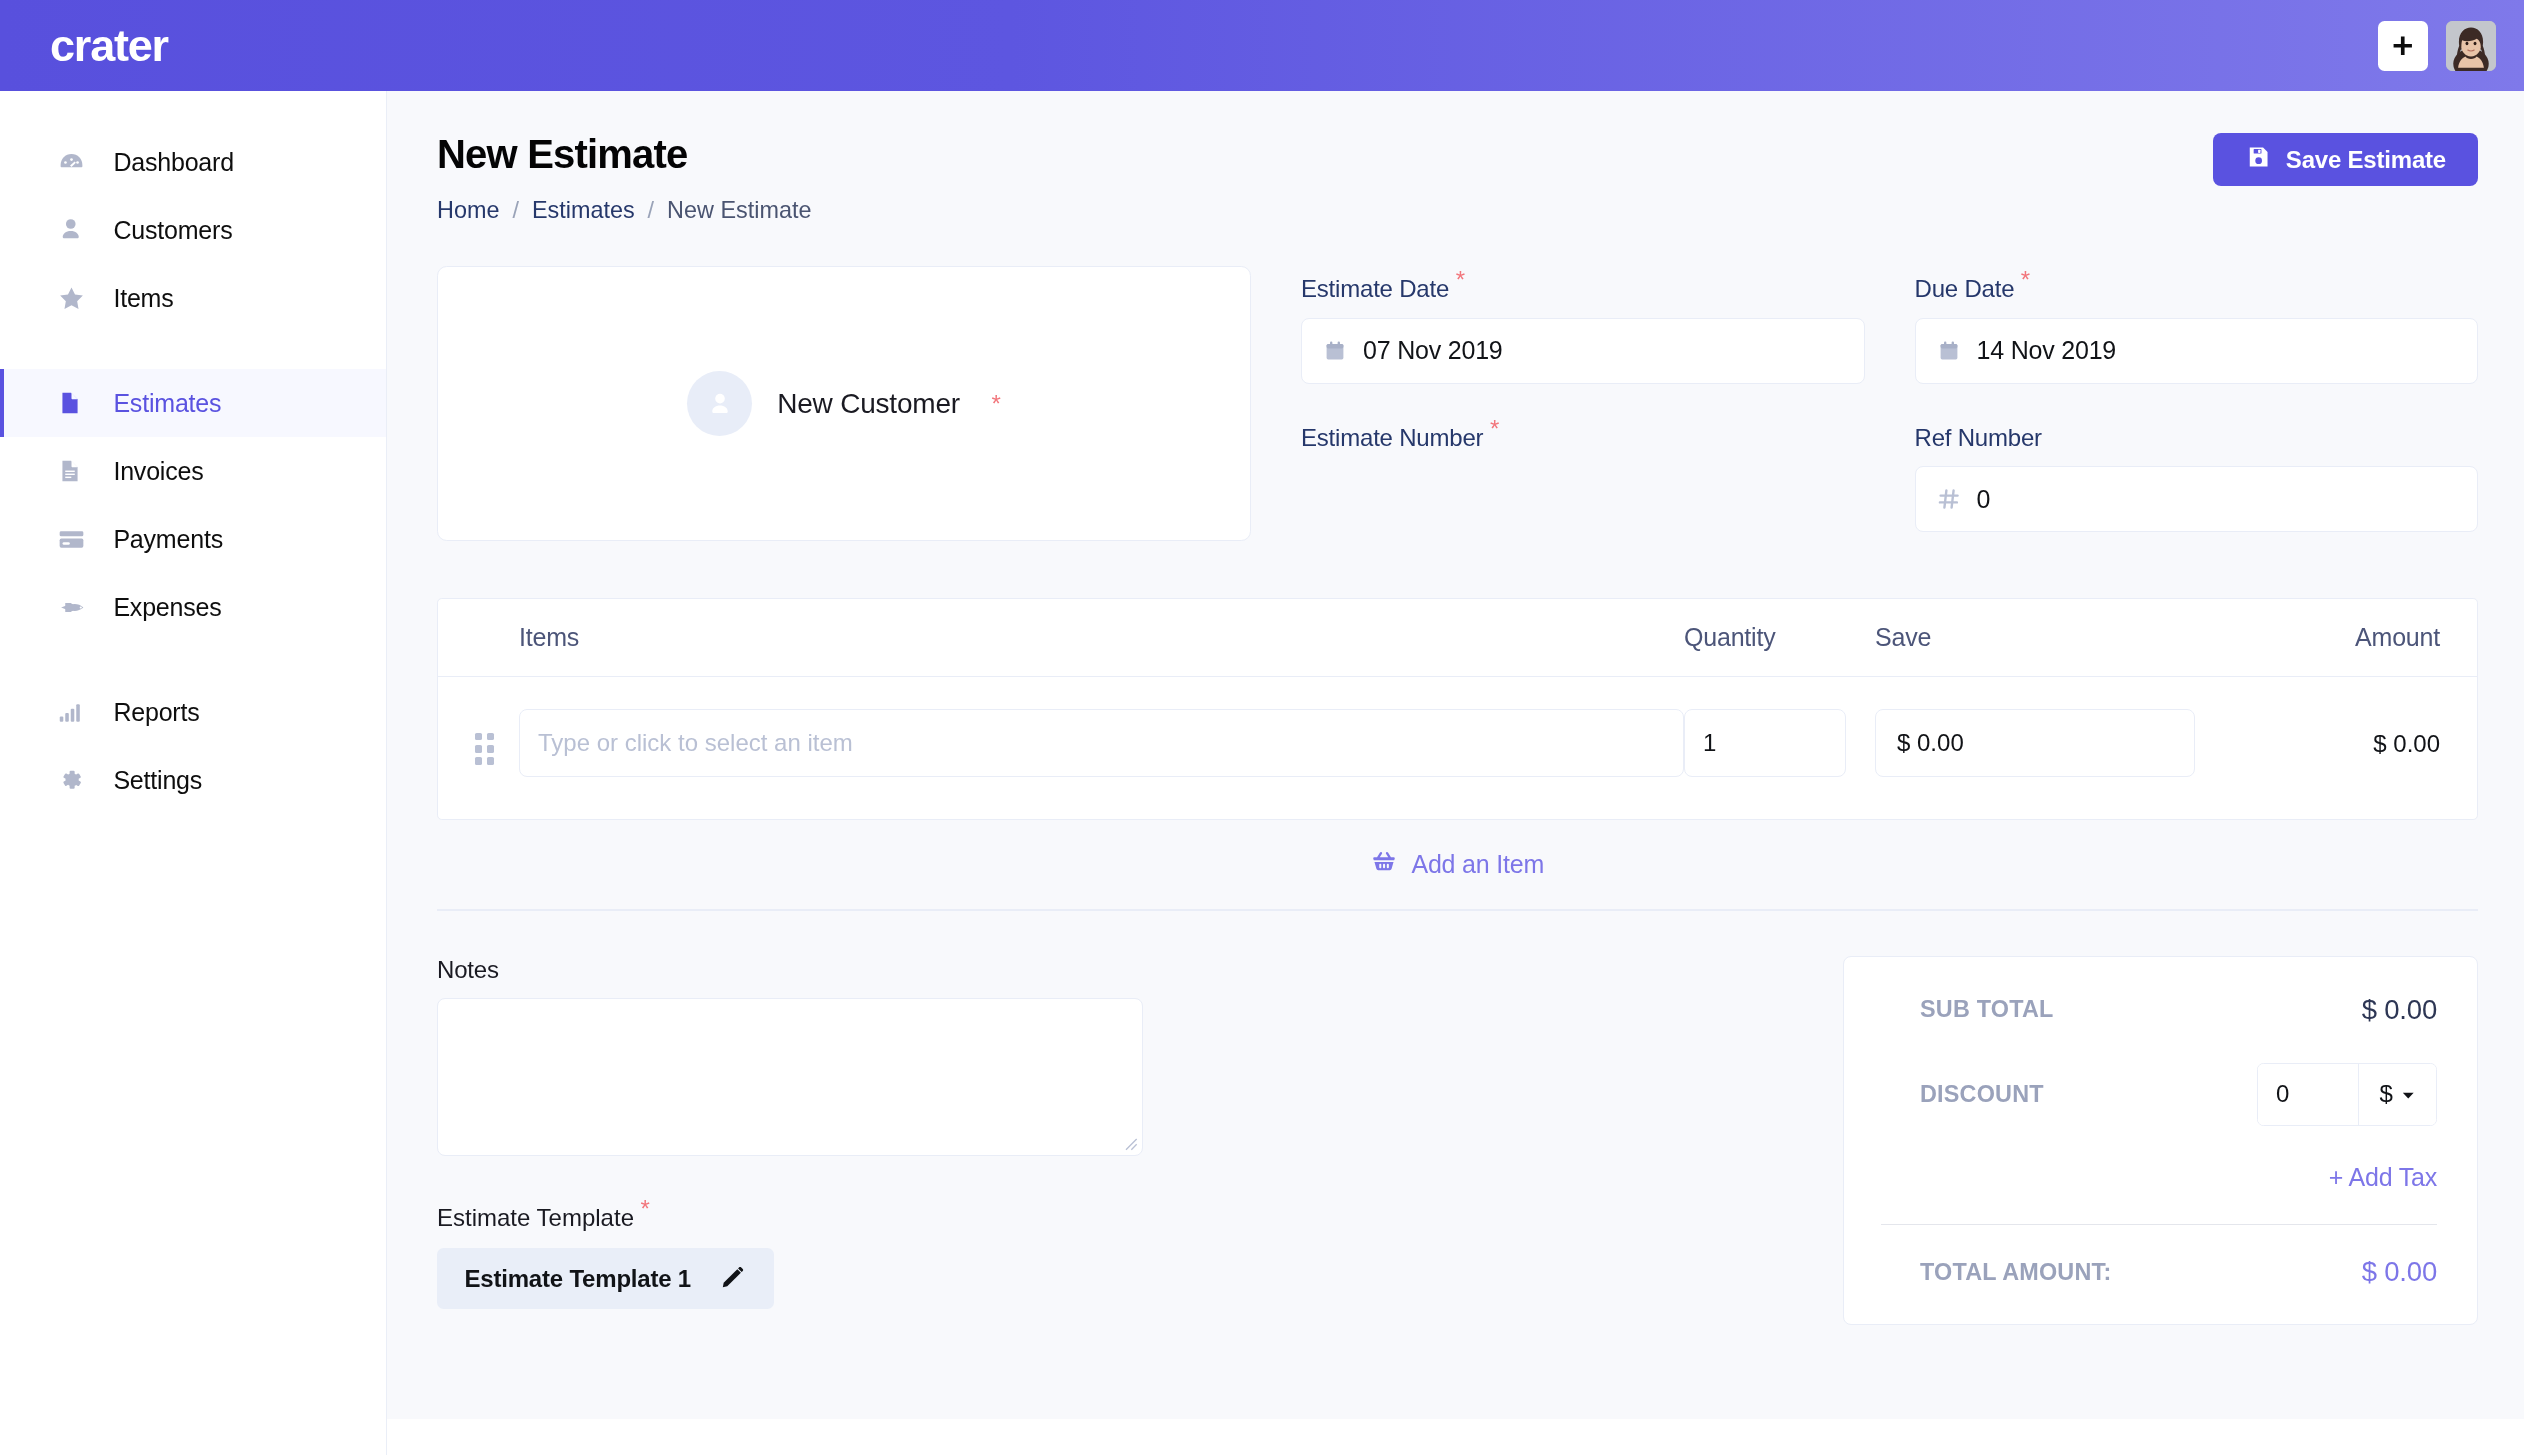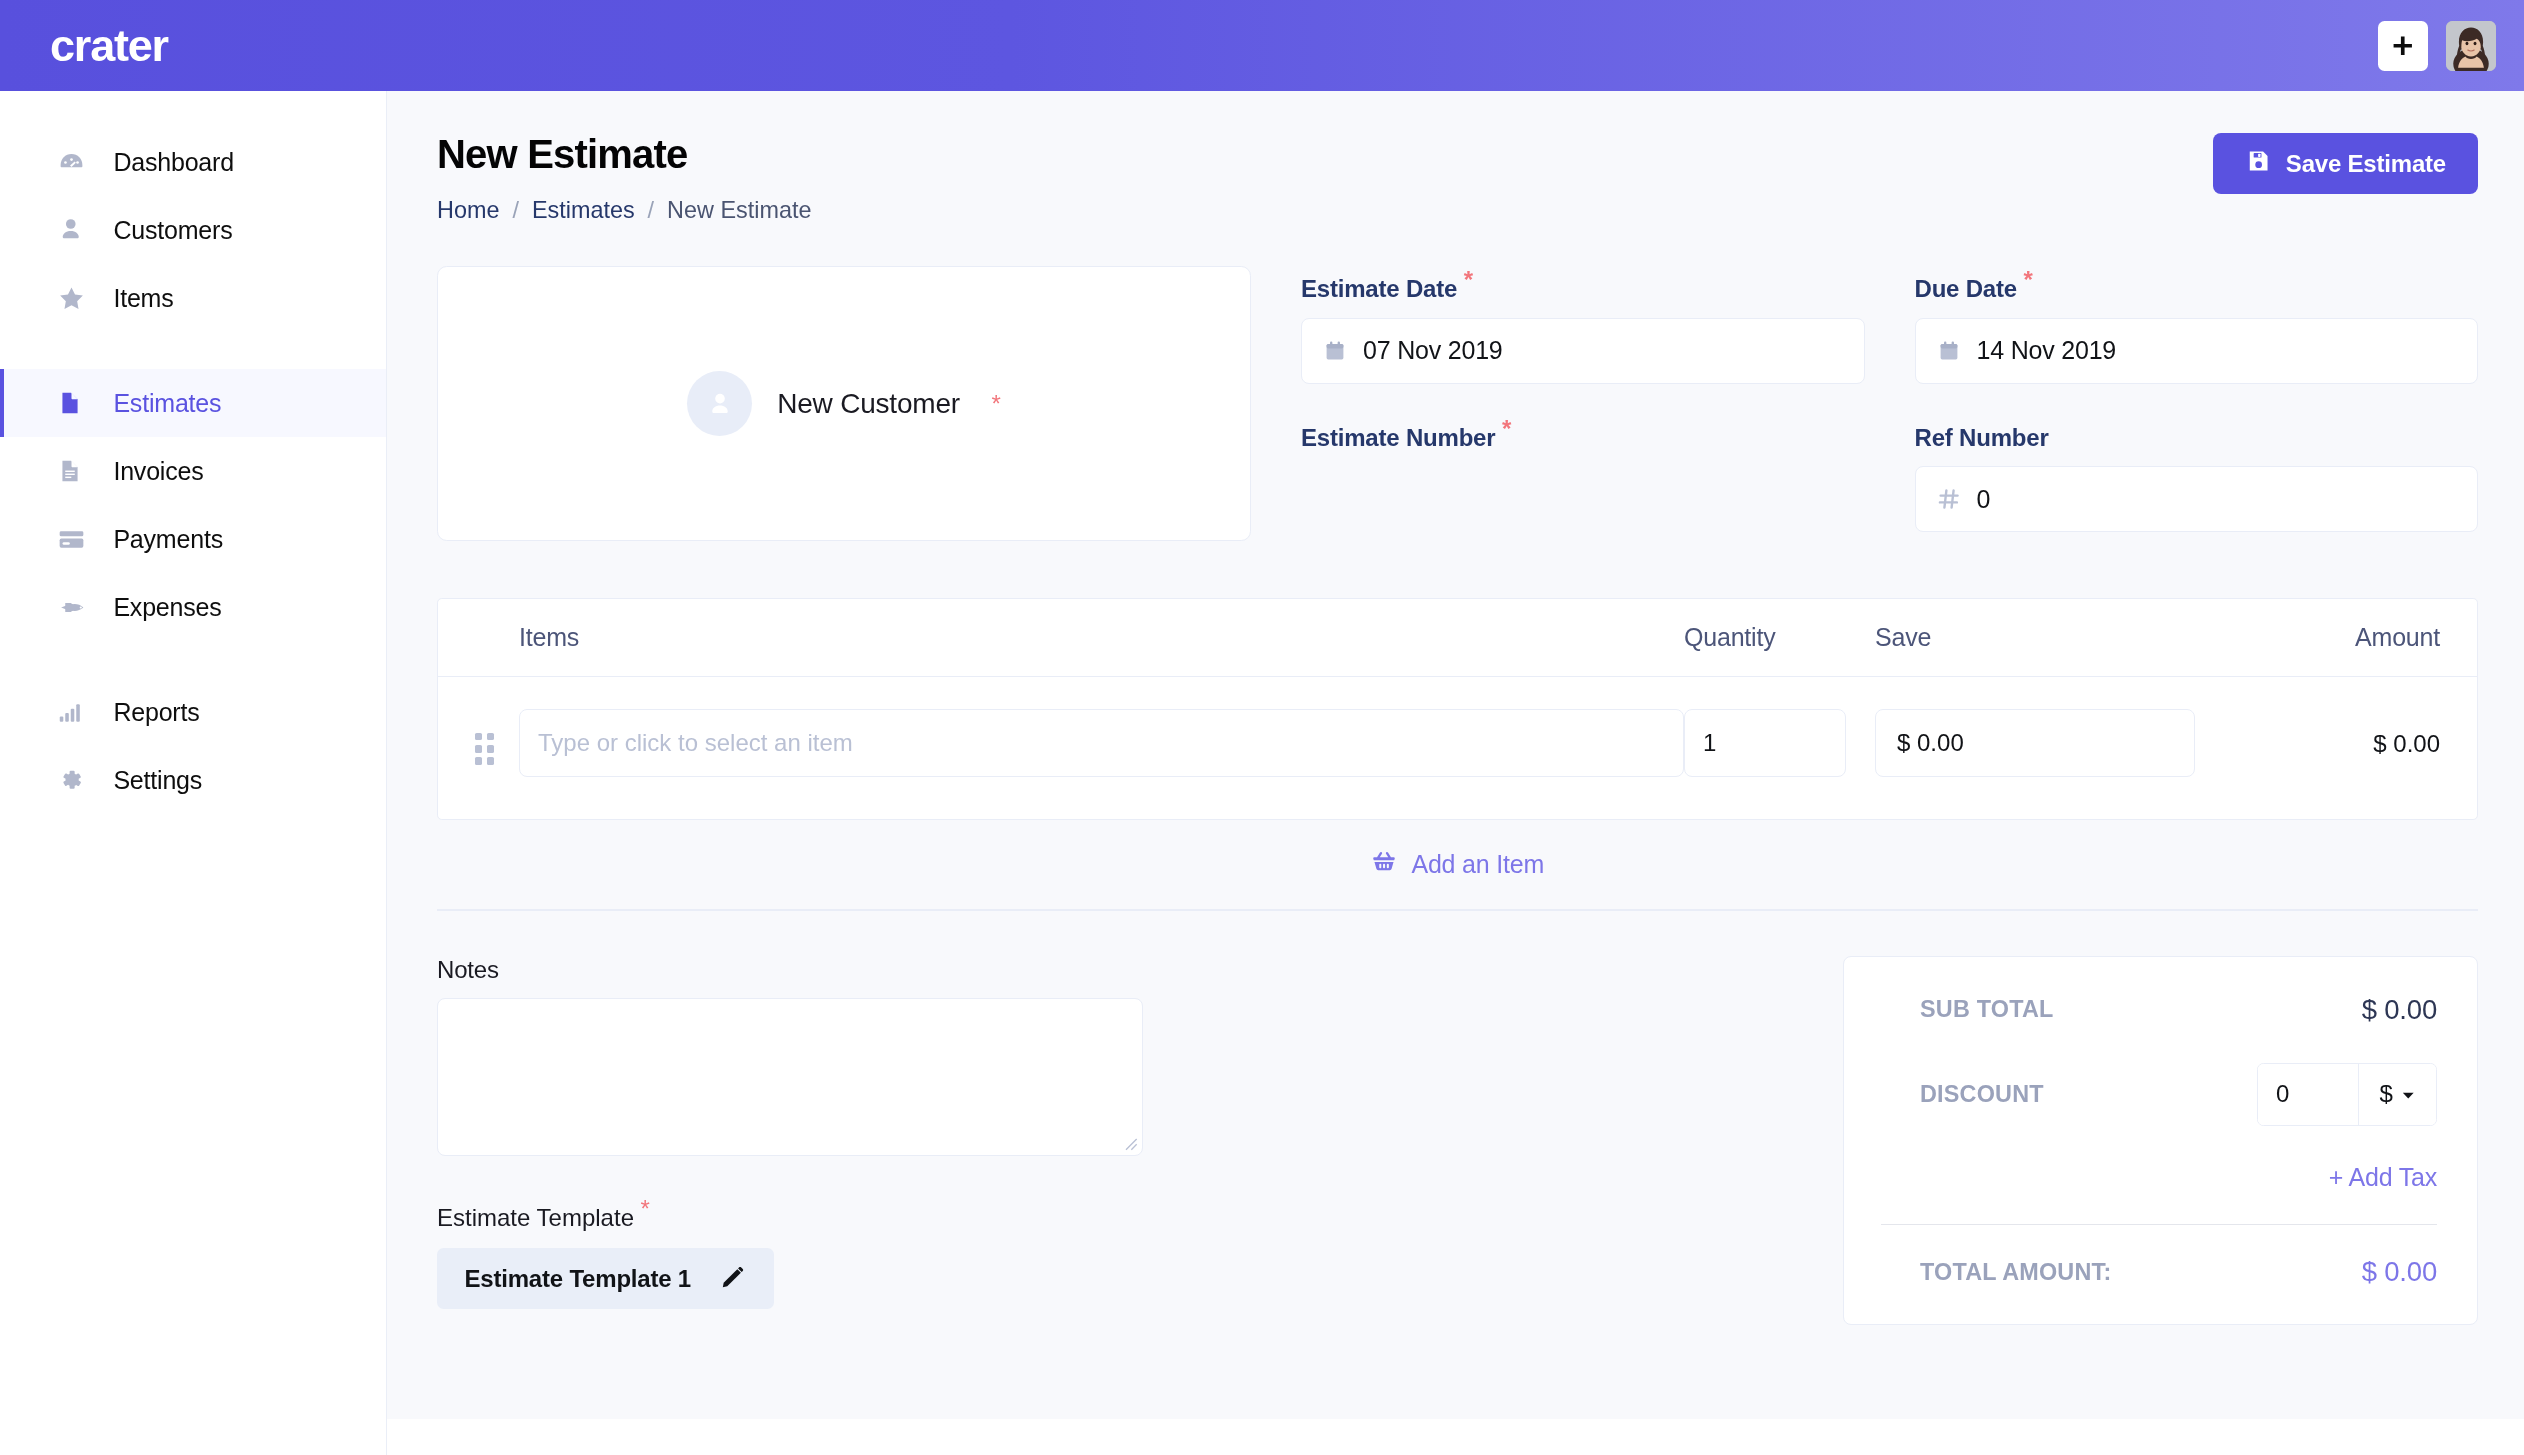--- a/index.html
+++ b/index.html
@@ -76,21 +76,21 @@
     letter-spacing: -0.8px; line-height: 1.08;
   }
   .crumbs { margin-top: 21px; font-size: 23.4px; display: flex; align-items: center; gap: 0; }
   .crumbs a { color: #26386b; text-decoration: none; cursor: pointer; }
   .crumbs .sep { color: #9aa3b8; margin: 0 13px; }
   .crumbs .cur { color: #4a5471; }
 
   .save-btn {
     display: inline-flex; align-items: center; gap: 14.5px;
     background: #5a52e0; color: #ffffff; border: none; cursor: pointer;
-    border-radius: 8px; padding: 0 32px; height: 61px;
+    border-radius: 8px; padding: 0 32px; height: 53px;
     font-size: 24px; font-weight: 700; letter-spacing: -0.2px;
     font-family: "Liberation Sans", sans-serif;
   }
 
   
   .form-row {
     display: flex; gap: 50px; margin-top: 42px; align-items: flex-start;
   }
   .cust-card {
     width: 814px; flex: 0 0 814px; height: 275px; background: #ffffff;
@@ -101,21 +101,21 @@
   .cust-avatar {
     width: 65px; height: 65px; border-radius: 50%;
     background: #e8edf8; display: flex; align-items: center; justify-content: center;
     color: #ffffff;
   }
   .cust-label { font-size: 28px; color: #1a1a22; letter-spacing: -0.2px; }
   .req { color: #f2767c; margin-left: 6.5px; font-size: 24px; vertical-align: super; }
 
   .fields { flex: 1; display: grid; grid-template-columns: 1fr 1fr; gap: 31px 50px; }
   .field-label {
-    font-size: 24px; color: #26386b; font-weight: 700;
+    font-size: 24px; color: #26386b; font-weight: 400;
     letter-spacing: -0.2px; margin-bottom: 14.5px;
   }
   .inp {
     height: 66px; background: #ffffff; border: 1.6px solid #e9edf7;
     border-radius: 8px; display: flex; align-items: center; padding: 16px 21px; gap: 16px;
     cursor: text;
   }
   .inp .fi { color: #b9c0d4; display: flex; align-items: center; flex: 0 0 auto; }
   .inp .val {
     font-size: 25px; color: #111317; letter-spacing: -0.2px;

